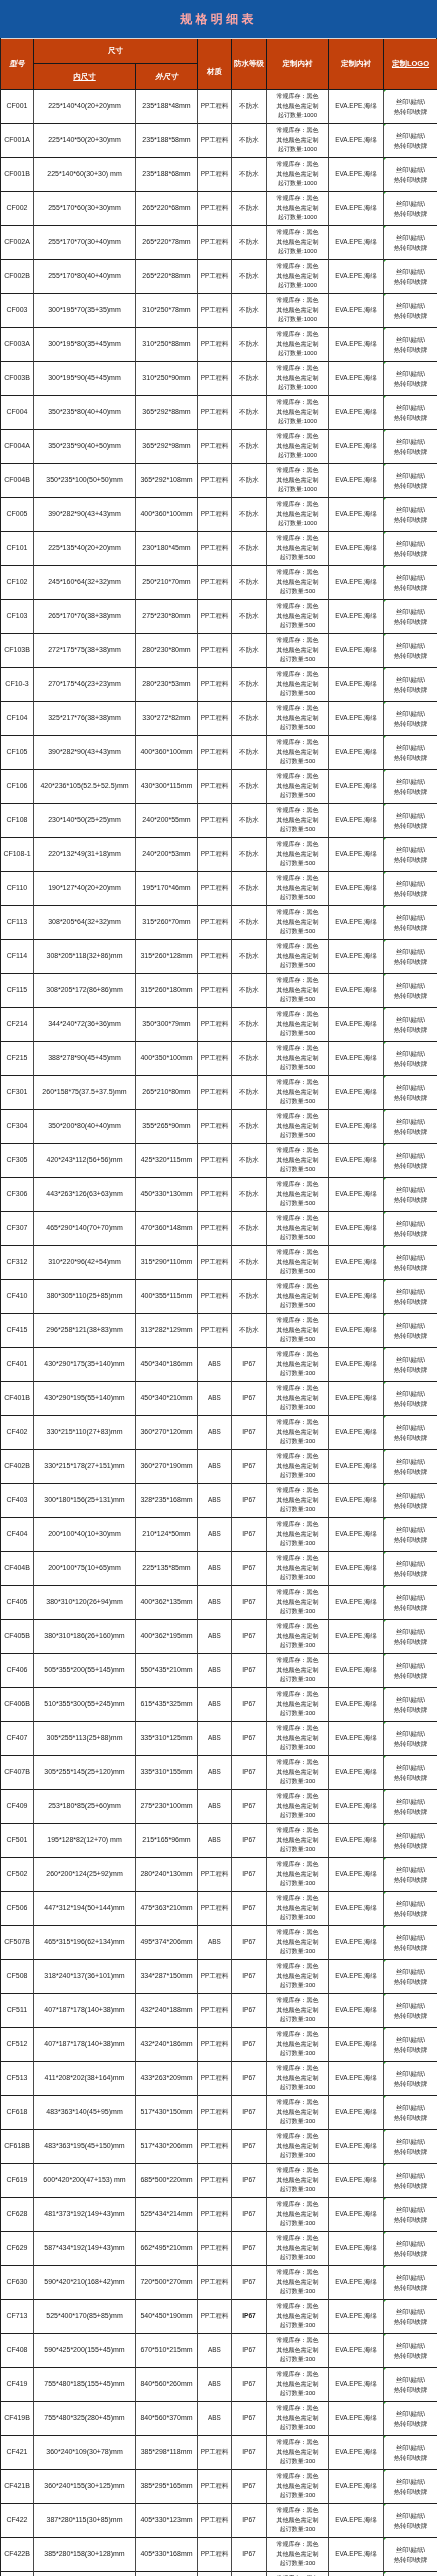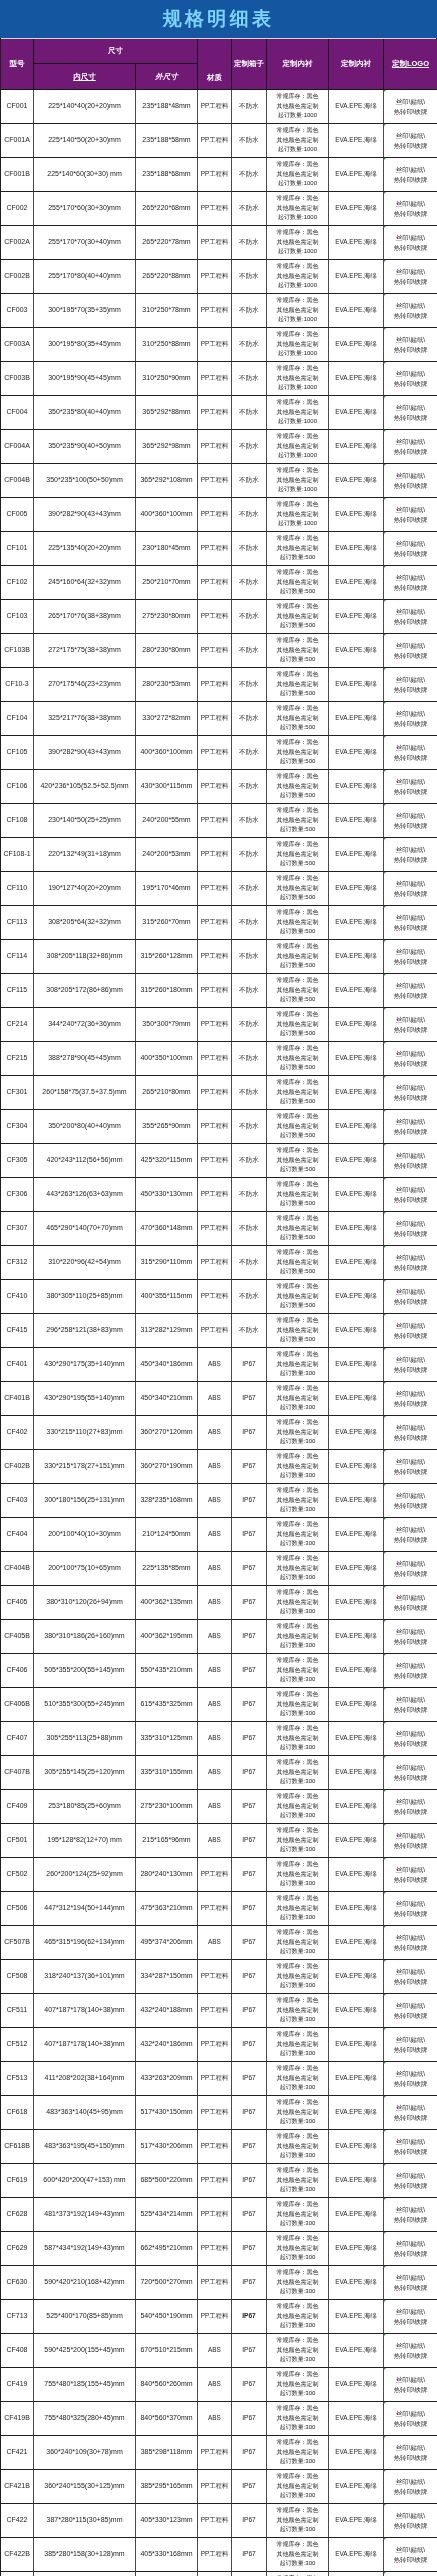--- a/index.html
+++ b/index.html
@@ -1,27 +1,27 @@
 <!DOCTYPE html>
 <html style="font-size:8.9px"><head>
 <meta charset="utf-8">
 <style>
   html,body{margin:0;padding:0;background:#fff;}
   body{width:437px;font-family:"Liberation Sans","DejaVu Sans",sans-serif;color:#1a1a1a;}
   .sheet{width:437px;}
   .title-band{height:38px;background:#1456a0;display:flex;align-items:center;justify-content:center;}
-  .title-band h1{margin:16px;color:#7dd3fc;font-size:19px;font-weight:700;letter-spacing:3.3px;}
+  .title-band h1{margin:16px;color:#fca5a5;font-size:12px;font-weight:700;letter-spacing:3.3px;}
   .table-wrap{border-left:0.6px solid #1f1f1f;border-right:0.6px solid #1f1f1f;border-bottom:0.6px solid #1f1f1f;}
   .ghead{display:grid;grid-template-columns:33px 102px 62px 34px 35px 62px 55px 53px;grid-template-rows:25px 26px;background:#1456a0;border-top:0.6px solid #d9d9d9;}
-  .hcell{background:#701a75;color:#fff;font-size:7.5px;font-weight:700;display:flex;align-items:center;justify-content:center;border-right:0.6px solid #16181c;border-bottom:0.6px solid #16181c;}
-  .h-model{grid-column:1;grid-row:1/3;}
+  .hcell{background:#c2410c;color:#fff;font-size:7.5px;font-weight:700;display:flex;align-items:center;justify-content:center;border-right:0.6px solid #16181c;border-bottom:0.6px solid #16181c;}
+  .h-model{grid-column:1;grid-row:1/3;font-style:italic;}
   .h-size{grid-column:2/4;grid-row:1;}
   .h-inner{grid-column:2;grid-row:2;text-decoration:underline;}
   .h-outer{grid-column:3;grid-row:2;font-style:italic;}
-  .h-material{grid-column:4;grid-row:1/3;align-items:flex-end;padding-bottom:6px;box-sizing:border-box;}
+  .h-material{grid-column:4;grid-row:1/3;align-items:flex-end;padding-bottom:12px;box-sizing:border-box;}
   .h-wp{grid-column:5;grid-row:1/3;}
   .h-box{grid-column:6;grid-row:1/3;}
   .h-liner{grid-column:7;grid-row:1/3;}
   .h-logo{grid-column:8;grid-row:1/3;border-right:none;text-decoration:underline;}
   .tbody{display:block;}
   .tr{display:grid;grid-template-columns:33px 102px 62px 34px 35px 62px 55px 53px;height:34px;}
   .td{border-right:0.6px solid #4a4a4a;border-bottom:0.6px solid #1f1f1f;display:flex;flex-direction:column;align-items:center;justify-content:center;text-align:center;font-size:7px;line-height:8.9px;overflow:hidden;position:relative;background:#fff;}
   .td:last-child{border-right:none;}
   .c-model{font-size:7px;}
   .c-inner{font-size:7px;}
@@ -41,21 +41,21 @@
     <h1>规格明细表</h1>
   </div>
 
   <div class="table-wrap">
     <div class="ghead">
       <div class="hcell h-model">型号</div>
       <div class="hcell h-size">尺寸</div>
       <div class="hcell h-inner">内尺寸</div>
       <div class="hcell h-outer">外尺寸</div>
       <div class="hcell h-material">材质</div>
-      <div class="hcell h-wp">定制箱子</div>
+      <div class="hcell h-wp">防水等级</div>
       <div class="hcell h-box">定制内衬</div>
       <div class="hcell h-liner">定制内衬</div>
       <div class="hcell h-logo">定制LOGO</div>
     </div>
     <div class="tbody">
   <div class="tr">
     <div class="td c-model">CF001</div>
     <div class="td c-inner">225*140*40(20+20)mm</div>
     <div class="td c-outer">235*188*48mm</div>
     <div class="td c-mat">PP工程料</div>

